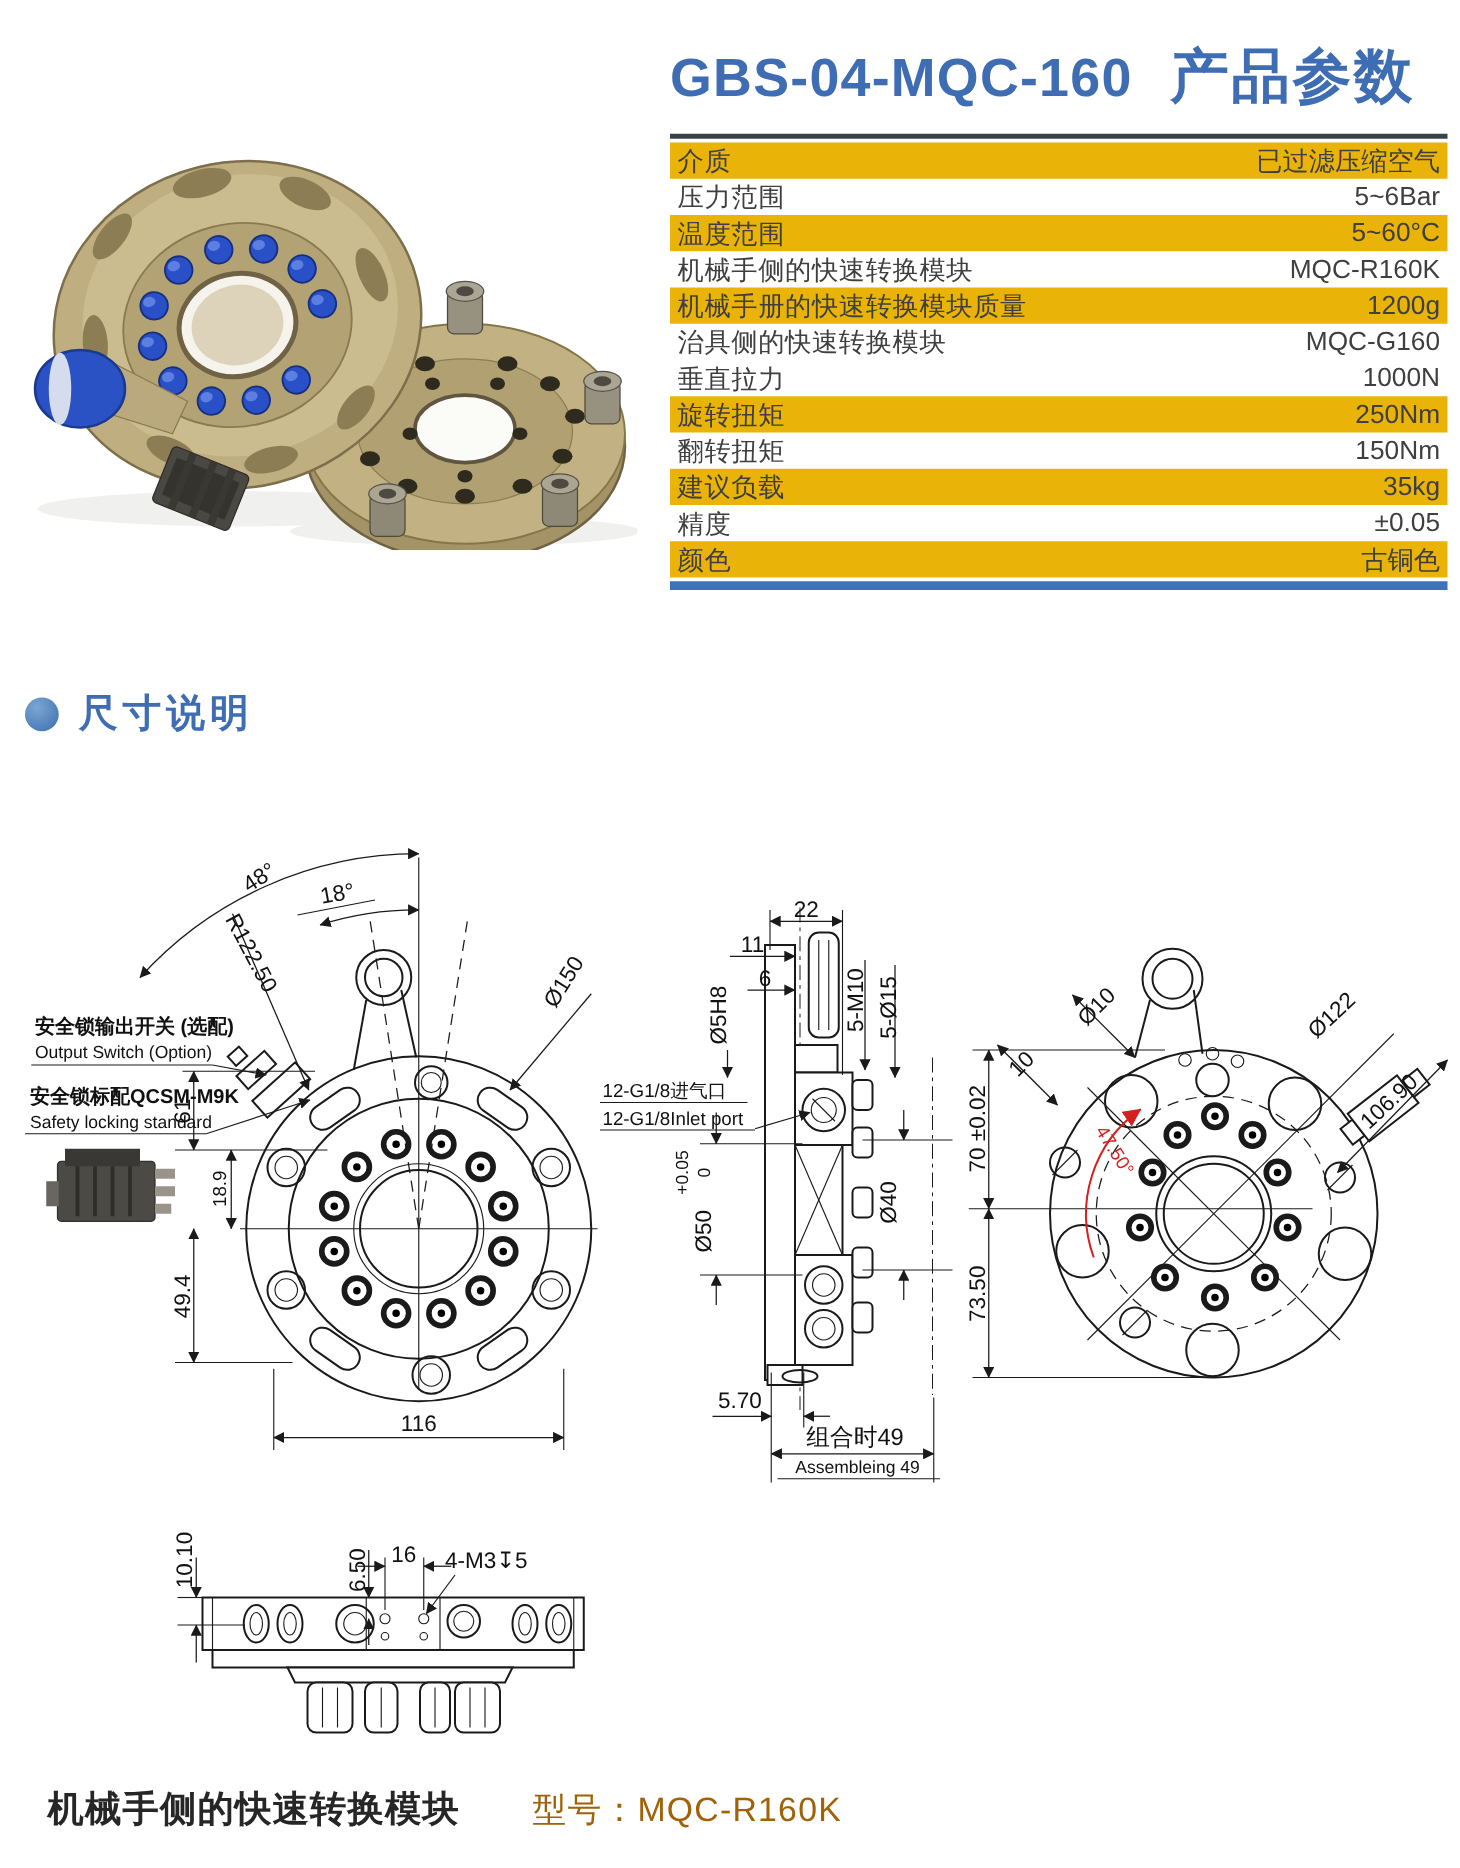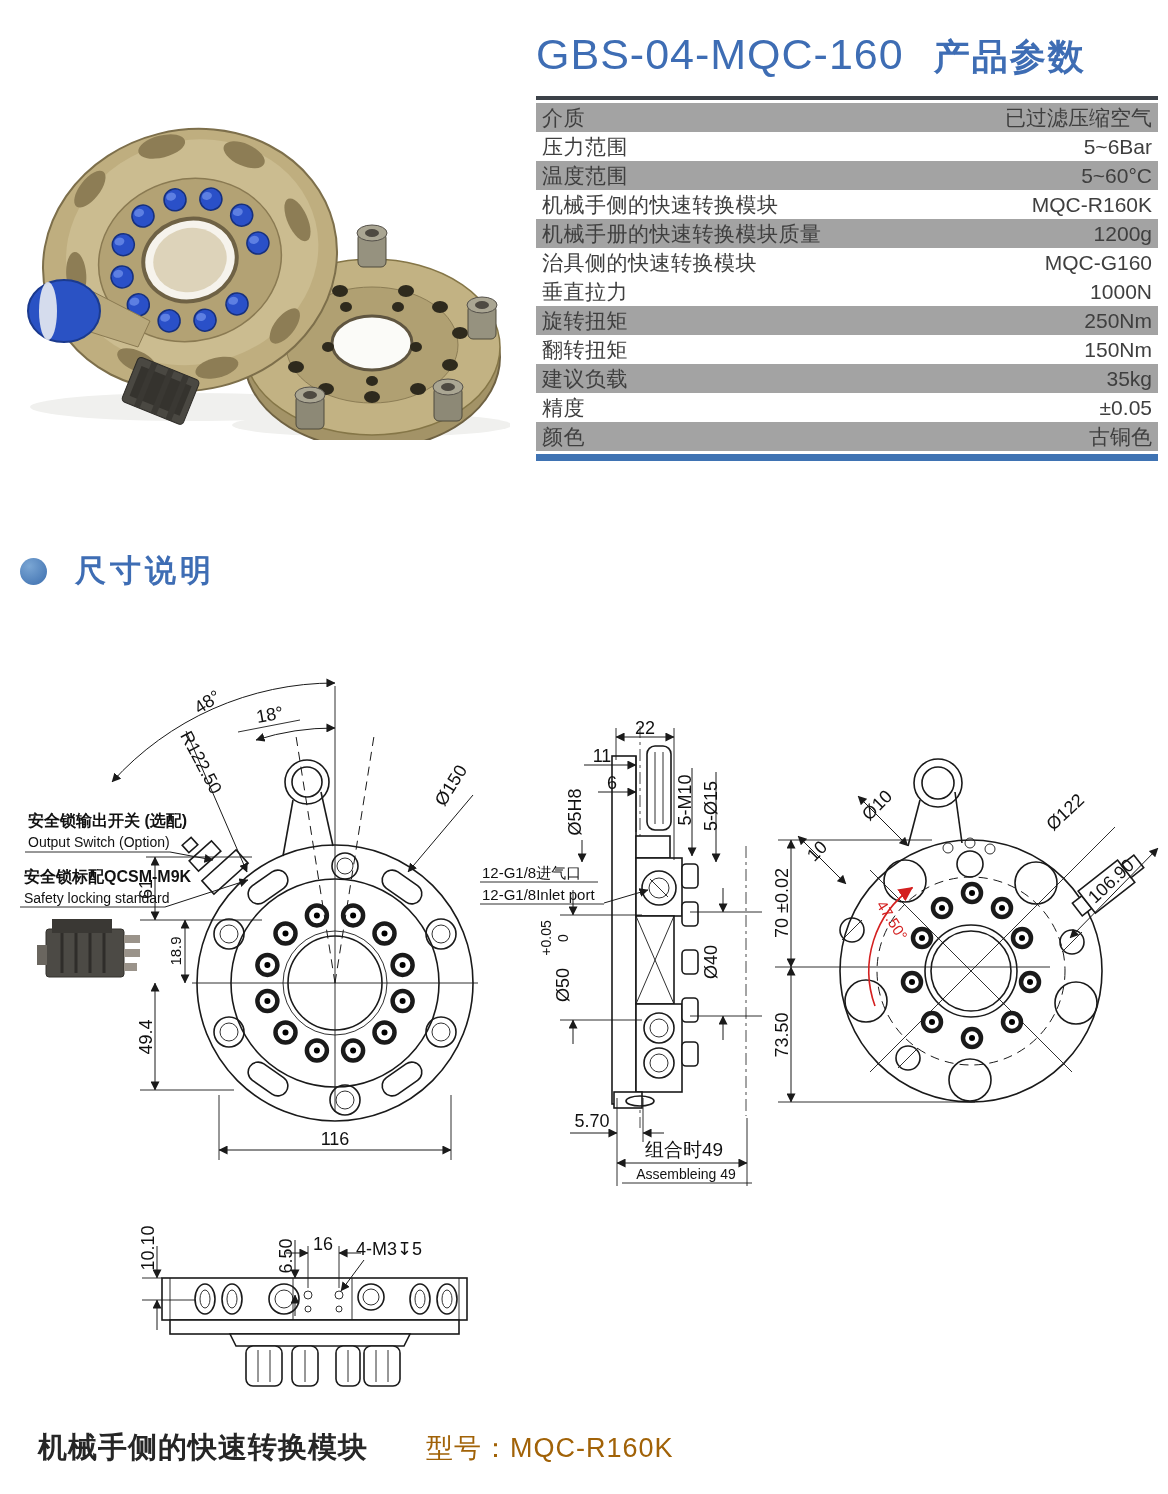--- a/index.html
+++ b/index.html
@@ -3,33 +3,33 @@
 <meta charset="utf-8">
 <style>
   * { margin:0; padding:0; box-sizing:border-box; }
   html,body { background:#ffffff; }
   body { font-family:"Liberation Sans", sans-serif; width:1168px; height:1494px; position:relative; overflow:hidden; }
   .abs { position:absolute; }
 
   
   .spec { left:536px; top:30px; width:622px; }
   .spec-title { display:flex; align-items:baseline; white-space:nowrap; }
-  .spec-title .model { font-size:43px; font-weight:normal; color:#3e6db4; letter-spacing:1px; }
-  .spec-title .params { font-size:36px; font-weight:bold; color:#3e6db4; margin-left:30px; letter-spacing:2px; }
+  .spec-title .model { font-size:43px; font-weight:bold; color:#3e6db4; letter-spacing:1px; }
+  .spec-title .params { font-size:47px; font-weight:bold; color:#3e6db4; margin-left:30px; letter-spacing:2px; }
   .dark-rule { height:4px; background:#3b4148; margin-top:14px; }
   .spec-rows { margin-top:3px; }
   .row { display:flex; justify-content:space-between; align-items:center; height:29px; padding:0 6px 0 6px; font-size:21px; color:#3f3f3f; }
-  .row.stripe { background:#a3a3a3; }
+  .row.stripe { background:#eab308; }
   .row .lbl { letter-spacing:0.5px; }
   .blue-rule { height:7px; background:#3f73b3; margin-top:3px; }
 
   
   .section-hd { left:20px; top:550px; display:flex; align-items:center; }
   .dot { width:27px; height:27px; border-radius:50%; background:radial-gradient(circle at 35% 30%, #7aa6d4, #3c6eae); }
-  .section-hd .txt { margin-left:28px; font-size:31px; font-weight:bold; color:#3e6db4; letter-spacing:4px; }
+  .section-hd .txt { margin-left:16px; font-size:31px; font-weight:bold; color:#3e6db4; letter-spacing:4px; }
 
   
   .footer { left:38px; top:1428px; display:flex; align-items:baseline; white-space:nowrap; }
   .footer .cn { font-size:29px; font-weight:bold; color:#262626; letter-spacing:1px; }
   .footer .model-wrap { margin-left:58px; font-size:27px; color:#a16207; letter-spacing:1px; }
 
   
   svg { display:block; }
   .ln  { stroke:#1a1a1a; stroke-width:1.6; fill:none; }
   .lnw { stroke:#1a1a1a; stroke-width:1.6; fill:#ffffff; }

